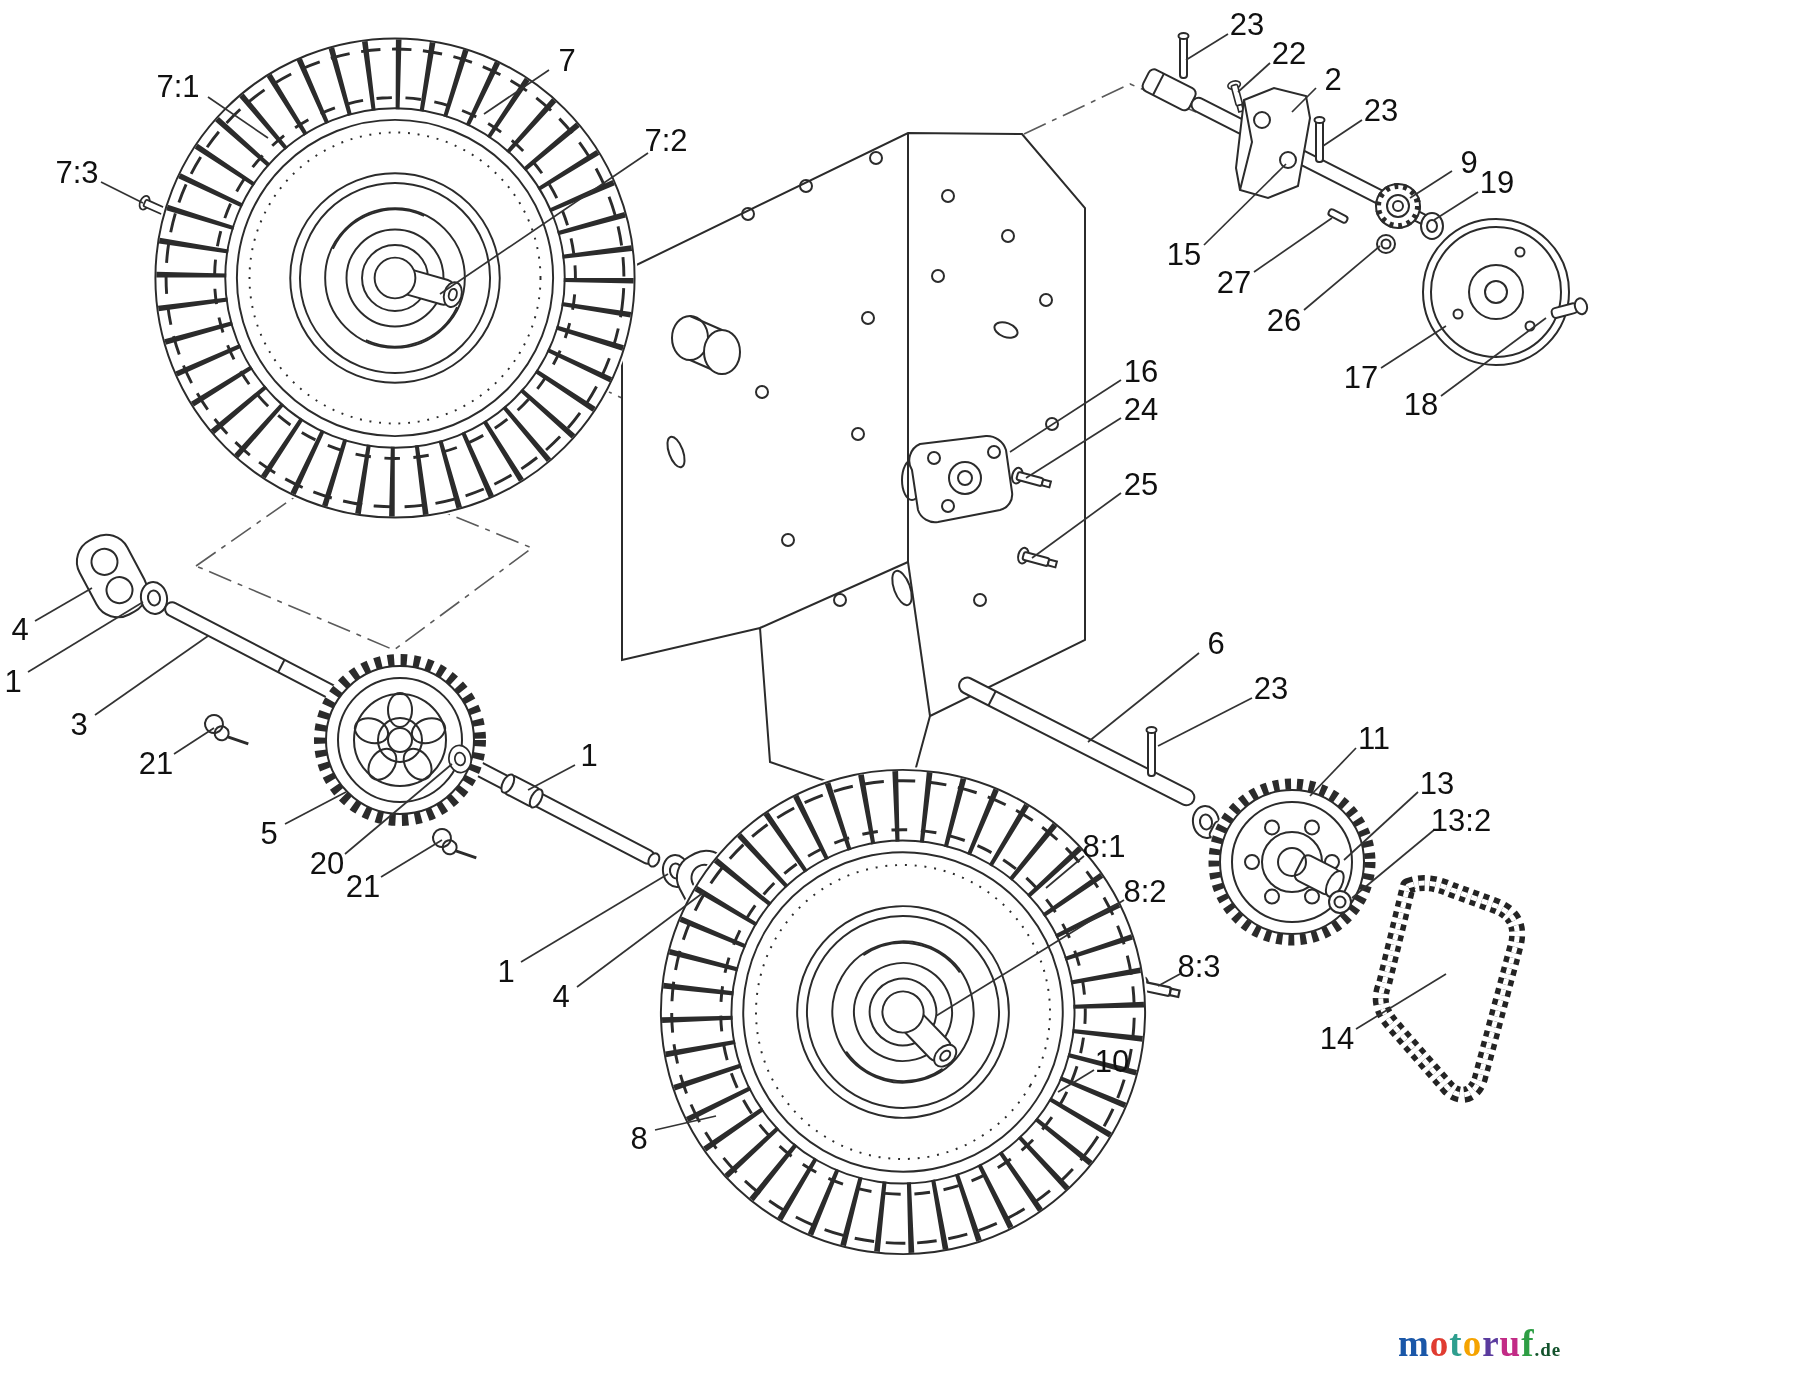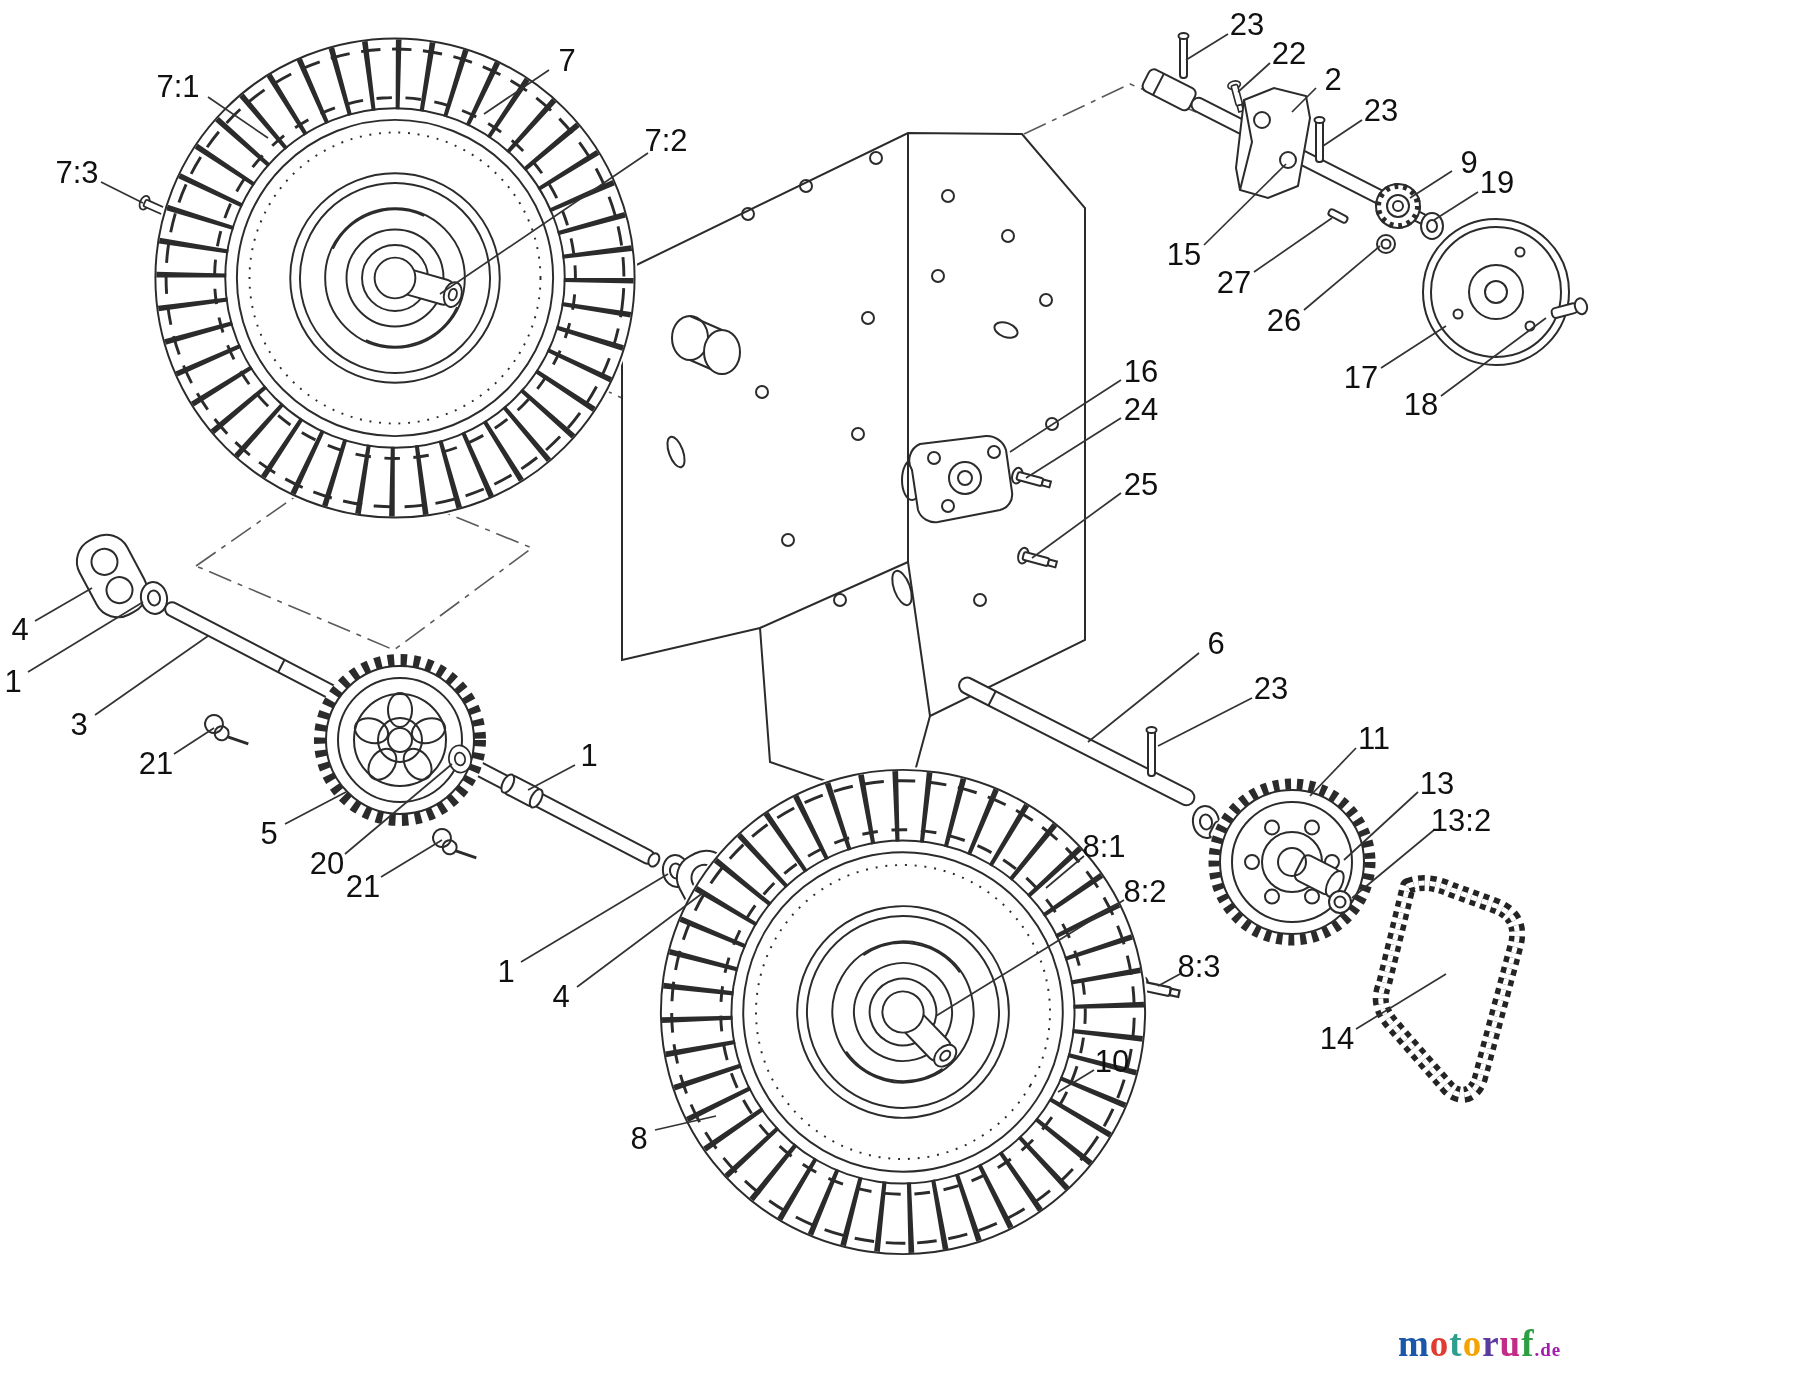--- a/index.html
+++ b/index.html
@@ -9,21 +9,21 @@
   .s1{fill:none;stroke:#2b2b2b;stroke-width:2;}
   .s2{fill:none;stroke:#2b2b2b;stroke-width:3;}
   .sw{fill:#ffffff;stroke:#2b2b2b;stroke-width:2;}
   .cd{fill:none;stroke:#5a5a5a;stroke-width:1.6;stroke-dasharray:24 7 5 7;}
   .leader{stroke:#333;stroke-width:1.7;}
   text.callout{font-family:"Liberation Sans",sans-serif;font-size:31px;fill:#101010;
                text-anchor:middle;dominant-baseline:central;}
   .watermark{position:absolute;left:1398px;top:1322px;
              font-family:"Liberation Serif",serif;font-weight:bold;font-size:37px;
              letter-spacing:1px;cursor:pointer;user-select:none;white-space:nowrap;}
-  .watermark .suffix{font-size:19px;color:#a21caf;}
+  .watermark .suffix{font-size:19px;color:#14532d;}
 </style>
 </head>
 <body>
 
 <div class="stage">
 
 <svg viewBox="0 0 1800 1382" width="1800" height="1382" xmlns="http://www.w3.org/2000/svg">
 
   <defs>
     <g id="knobby-wheel">

